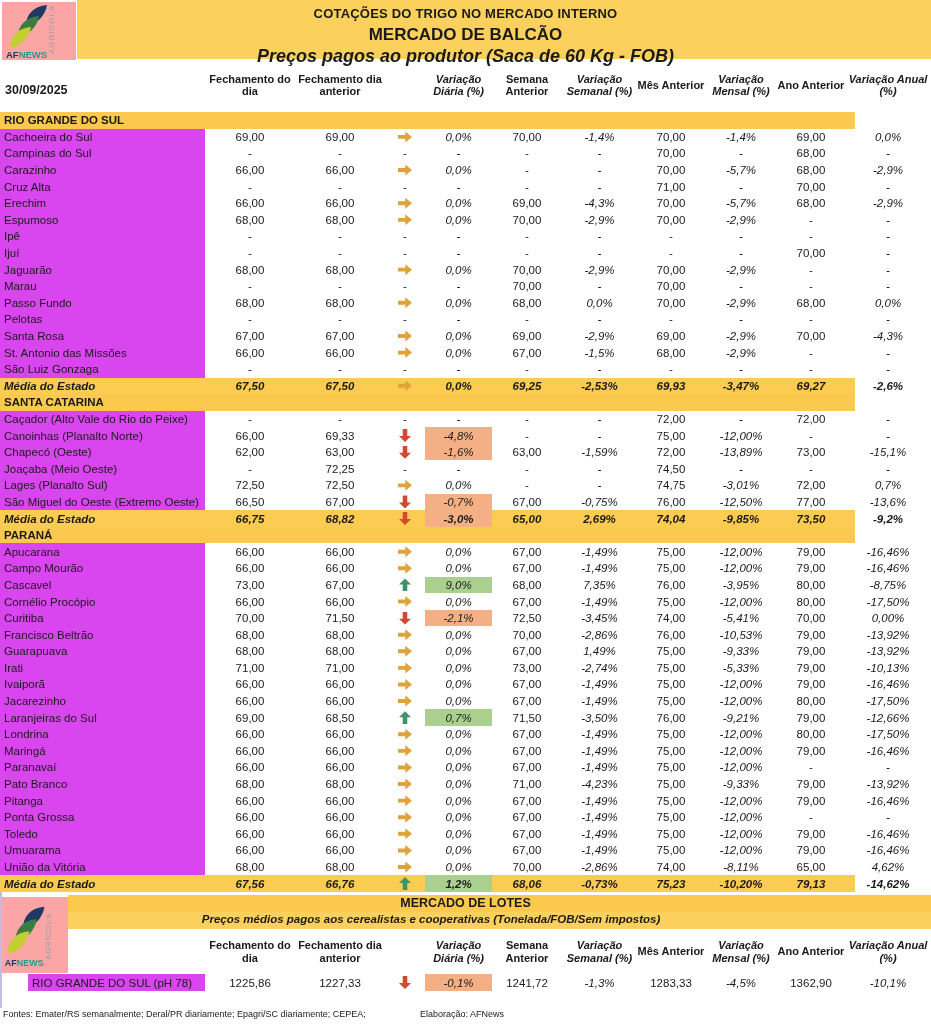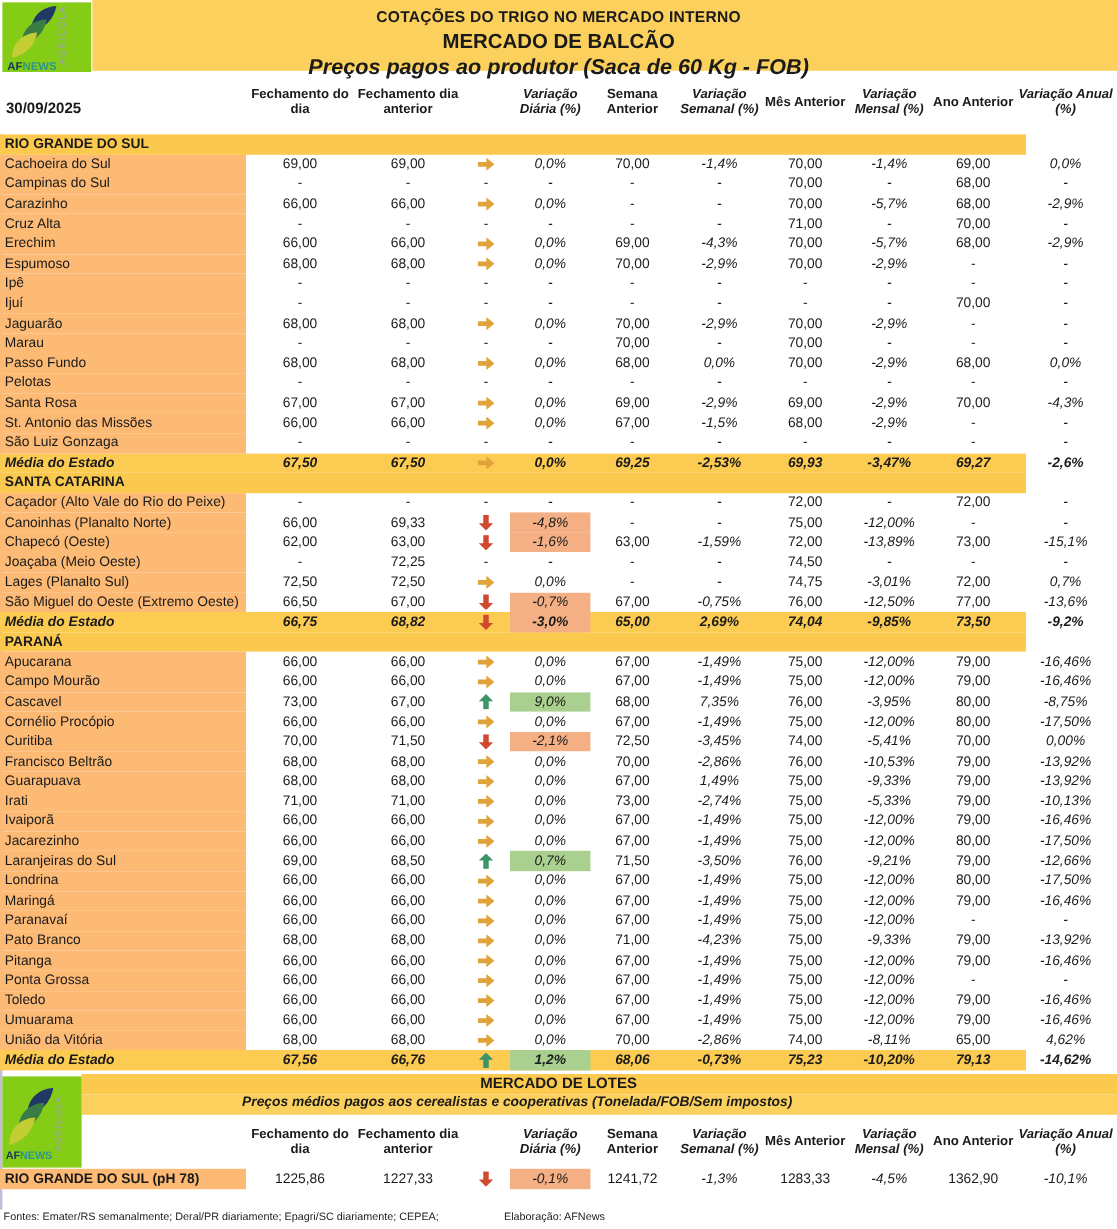--- a/index.html
+++ b/index.html
@@ -4,38 +4,38 @@
 <style>
   html,body{margin:0;padding:0;background:#fff;}
   .sheet{position:relative;width:931px;height:1024px;background:#ffffff;overflow:hidden;
          font-family:"Liberation Sans",sans-serif;color:#1a1a1a;}
   
   #top-band{position:absolute;left:77px;top:0;width:854px;height:59px;background:#FCD05C;}
   #titles{position:absolute;left:0;top:0;width:931px;text-align:center;}
   #titles .t1{margin-top:6px;font-size:13px;font-weight:bold;letter-spacing:.2px;}
   #titles .t2{margin-top:4px;font-size:17px;font-weight:bold;}
   #titles .t3{margin-top:1px;font-size:18px;font-weight:bold;font-style:italic;}
-  .logo{position:absolute;background:#84cc16;}
+  .logo{position:absolute;background:#fca5a5;}
   #logo1{left:2px;top:2px;width:74px;height:58px;}
   #logo2{left:2px;top:897px;width:66px;height:76px;}
   #date{position:absolute;left:5px;top:83px;font-size:12.5px;font-weight:bold;}
   .hdr-grid{position:absolute;left:205px;width:726px;display:grid;
             grid-template-columns:90px 90px 40px 67px 70px 75px 68px 72px 68px 86px;
             align-items:center;}
   #main-headers{top:60px;height:50px;}
   #lotes-headers{top:929px;height:45px;}
   .colh{text-align:center;font-weight:bold;font-size:11px;line-height:12.5px;}
   .colh.it{font-style:italic;}
   
   #table{position:absolute;left:0;top:112px;width:855px;}
   #left-strip{position:absolute;left:0;top:112px;width:2px;height:896px;background:#C5BBDD;}
   .row{display:grid;grid-template-columns:205px 90px 90px 40px 67px 70px 75px 68px 72px 68px 86px;
        height:16.6px;font-size:11.5px;}
   .row>div{display:flex;align-items:center;height:100%;}
-  .c-name{background:#fdba74;padding-left:4px;white-space:nowrap;overflow:hidden;}
+  .c-name{background:#d946ef;padding-left:4px;white-space:nowrap;overflow:hidden;}
   .c-val,.c-var,.c-arr{justify-content:center;text-align:center;}
   .c-var{font-style:italic;}
   .section-row{height:16.6px;background:#FBC94D;font-weight:bold;font-size:11.5px;
                display:flex;align-items:center;padding-left:4px;}
   .media-row{background:#FCCB52;font-weight:bold;font-style:italic;}
   .media-row .c-name{background:transparent;}
   .hl-green{background:#A9D08E;}
   .hl-salmon{background:#F4B084;text-align:right;}
   .arr{display:inline-block;}
   .arr-right{width:14px;height:11px;background:#DFA339;
@@ -46,21 +46,21 @@
     clip-path:polygon(50% 100%,100% 54%,69% 54%,69% 0,31% 0,31% 54%,0 54%);}
   
   #lotes-band1{position:absolute;left:68px;top:895px;width:863px;height:17px;background:#FBC94D;}
   #lotes-band2{position:absolute;left:68px;top:912px;width:863px;height:17px;background:#FCD05C;}
   #lotes-title{position:absolute;left:0;top:896px;width:931px;text-align:center;
                font-size:12.5px;font-weight:bold;}
   #lotes-sub{position:absolute;left:0;top:913px;width:862px;text-align:center;
              font-size:11.5px;font-weight:bold;font-style:italic;}
   #lotes-body{position:absolute;left:0;top:974px;width:931px;}
   #lotes-body .row{height:17px;}
-  #lotes-body .c-name{font-weight:bold;}
+  #lotes-body .c-name{font-weight:normal;margin-left:28px;}
   
   #footer{position:absolute;left:3px;top:1009px;width:928px;font-size:9px;color:#222;}
   #footer .elab{position:absolute;left:417px;top:0;}
   svg text{font-family:"Liberation Sans",sans-serif;}
 </style>
 </head>
 <body>
 
 <div class="sheet">
 

